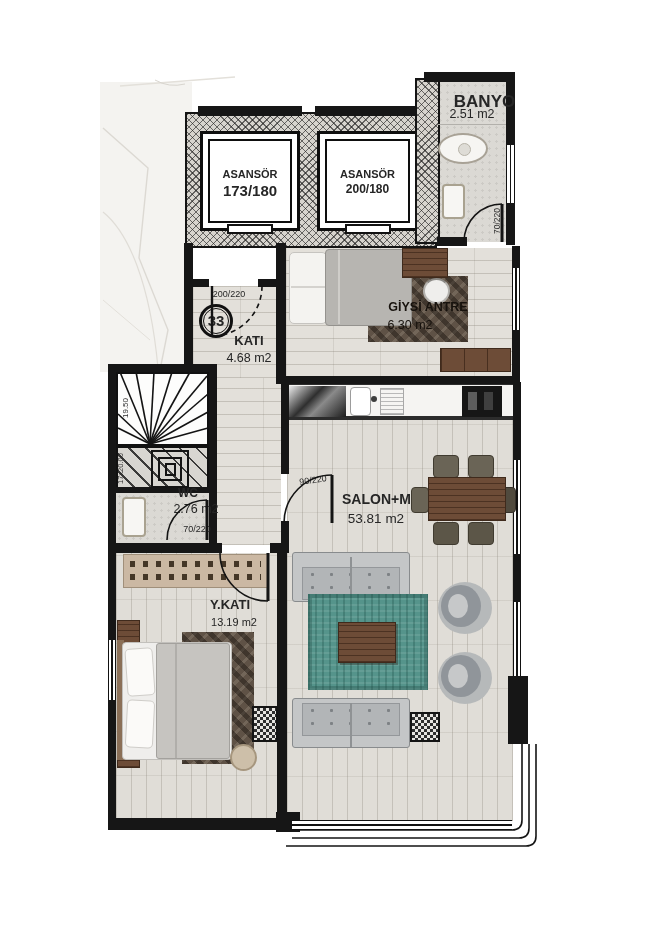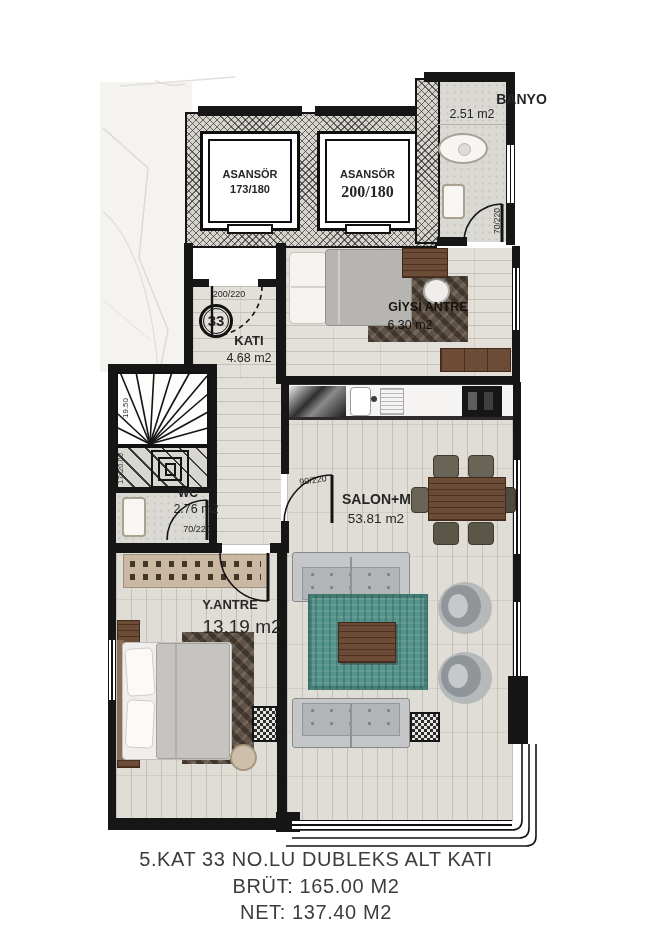--- a/index.html
+++ b/index.html
@@ -70,39 +70,39 @@
   <div class="planks-v" style="left:287px;top:384px;width:226px;height:437px;"></div>
   <div class="planks-v" style="left:116px;top:553px;width:162px;height:267px;"></div>
 
   <div class="hatch" style="left:185px;top:112px;width:252px;height:136px;"></div>
   <div class="wall" style="left:198px;top:106px;width:104px;height:10px;"></div>
   <div class="wall" style="left:315px;top:106px;width:105px;height:10px;"></div>
 
   <div class="elv" style="left:200px;top:131px;width:100px;height:100px;">
     <div class="elv-inner"></div>
     <div class="lbl" style="left:0;right:0;top:34px;font-size:11px;font-weight:bold;">ASANSÖR</div>
-    <div class="lbl" style="left:0;right:0;top:49px;font-size:11px;font-weight:bold;">173/180</div>
+    <div class="lbl" style="left:0;right:0;top:49px;font-size:15px;font-weight:bold;">173/180</div>
   </div>
   <div class="abs" style="left:227px;top:224px;width:46px;height:10px;background:#fff;border:2px solid #111;box-sizing:border-box;"></div>
 
   <div class="elv" style="left:317px;top:131px;width:101px;height:100px;">
     <div class="elv-inner"></div>
     <div class="lbl" style="left:0;right:0;top:34px;font-size:11px;font-weight:bold;">ASANSÖR</div>
-    <div class="lbl" style="left:0;right:0;top:49px;font-size:16px;font-weight:bold;font-family:Liberation Serif, serif;">200/180</div>
+    <div class="lbl" style="left:0;right:0;top:49px;font-size:12px;font-weight:bold;">200/180</div>
   </div>
   <div class="abs" style="left:345px;top:224px;width:46px;height:10px;background:#fff;border:2px solid #111;box-sizing:border-box;"></div>
 
   <div class="hatch" style="left:415px;top:78px;width:25px;height:166px;"></div>
   <div class="wall" style="left:424px;top:72px;width:90px;height:10px;"></div>
   <div class="wall" style="left:506px;top:72px;width:9px;height:76px;"></div>
   <div class="win-v" style="left:506px;top:145px;width:9px;height:60px;"></div>
   <div class="wall" style="left:506px;top:203px;width:9px;height:42px;"></div>
   <div class="wall" style="left:437px;top:237px;width:30px;height:9px;"></div>
 
-  <div class="lbl" style="left:440px;top:92px;width:89px;font-size:14px;font-weight:600;margin-left:37px;">BANYO</div>
+  <div class="lbl" style="left:440px;top:92px;width:89px;font-size:17px;font-weight:600;">BANYO</div>
   <div class="lbl" style="left:436px;top:107px;width:72px;font-size:12.5px;">2.51 m2</div>
   <div class="abs" style="left:438px;top:124px;width:68px;height:1px;background:#b2b0ab;"></div>
 
   <div class="gray-oval" style="left:438px;top:133px;width:50px;height:31px;background:#f6f5f2;border:2px solid #a8a296;box-sizing:border-box;"></div>
   <div class="gray-oval" style="left:458px;top:143px;width:11px;height:11px;background:#dedcd6;border:1px solid #b7b3a8;"></div>
   <div class="whitebox" style="left:442px;top:184px;width:23px;height:35px;"></div>
   <div class="vlbl" style="left:492px;top:200px;height:42px;font-size:8.5px;">70/220</div>
 
   <div class="wall" style="left:512px;top:246px;width:8px;height:24px;"></div>
   <div class="win-v" style="left:512px;top:268px;width:8px;height:64px;"></div>
@@ -228,22 +228,22 @@
   <div class="abs" style="left:117px;top:640px;width:7px;height:120px;background:#8a6f57;"></div>
   <div class="abs" style="left:122px;top:642px;width:110px;height:118px;background:#efeeec;border:1.5px solid #c2c0bc;border-radius:4px;box-sizing:border-box;"></div>
   <div class="abs" style="left:126px;top:648px;width:28px;height:48px;background:#fbfaf8;border:1.5px solid #cfcdc9;border-radius:5px;box-sizing:border-box;transform:rotate(-4deg);"></div>
   <div class="abs" style="left:126px;top:700px;width:28px;height:48px;background:#fbfaf8;border:1.5px solid #cfcdc9;border-radius:5px;box-sizing:border-box;transform:rotate(3deg);"></div>
   <div class="abs" style="left:156px;top:643px;width:74px;height:116px;background:#c6c4c0;border:1px solid #a3a19d;border-radius:3px;box-sizing:border-box;
               background-image:linear-gradient(90deg,transparent 18px,#b0aeaa 18px,#b0aeaa 20px,transparent 20px);"></div>
   <div class="gray-oval" style="left:230px;top:744px;width:27px;height:27px;background:#cdbfa9;border:2px solid #a6967e;box-sizing:border-box;"></div>
 
   <div class="checker" style="left:252px;top:706px;width:26px;height:36px;"></div>
 
-  <div class="lbl" style="left:188px;top:598px;width:84px;font-size:13px;font-weight:600;">Y.ANTRE</div>
-  <div class="lbl" style="left:196px;top:616px;width:92px;font-size:19px;">13.19 m2</div>
+  <div class="lbl" style="left:188px;top:598px;width:84px;font-size:13px;font-weight:600;">Y.KATI</div>
+  <div class="lbl" style="left:188px;top:616px;width:92px;font-size:11px;">13.19 m2</div>
 
   <div class="win-h" style="left:292px;top:820px;width:220px;height:10px;"></div>
 
   <svg class="lines" width="660" height="933">
 
     <g stroke="#141414" stroke-width="1.6">
       <line x1="150" y1="444" x2="120" y2="372"></line>
       <line x1="150" y1="444" x2="136" y2="372"></line>
       <line x1="150" y1="444" x2="154" y2="372"></line>
       <line x1="150" y1="444" x2="172" y2="372"></line>
@@ -283,19 +283,14 @@
       <line x1="268" y1="553" x2="268" y2="601" stroke-width="3"></line>
     </g>
 
     <g stroke="#141414" stroke-width="1.6" fill="none">
       <path d="M 522 744 V 820 Q 522 830 512 830 L 298 830"></path>
       <path d="M 529 744 V 828 Q 529 838 519 838 L 292 838"></path>
       <path d="M 536 744 V 836 Q 536 846 526 846 L 286 846"></path>
     </g>
   </svg>
 
-  <div class="abs" style="left:0;top:846px;width:660px;height:84px;">
-    <div class="caption" style="top:0;">5.KAT 33 NO.LU DUBLEKS ALT KATI</div>
-    <div class="caption" style="top:27px;">BRÜT: 165.00 M2</div>
-    <div class="caption" style="top:53px;">NET: 137.40 M2</div>
-  </div>
 
 </div>
 
 </body></html>

